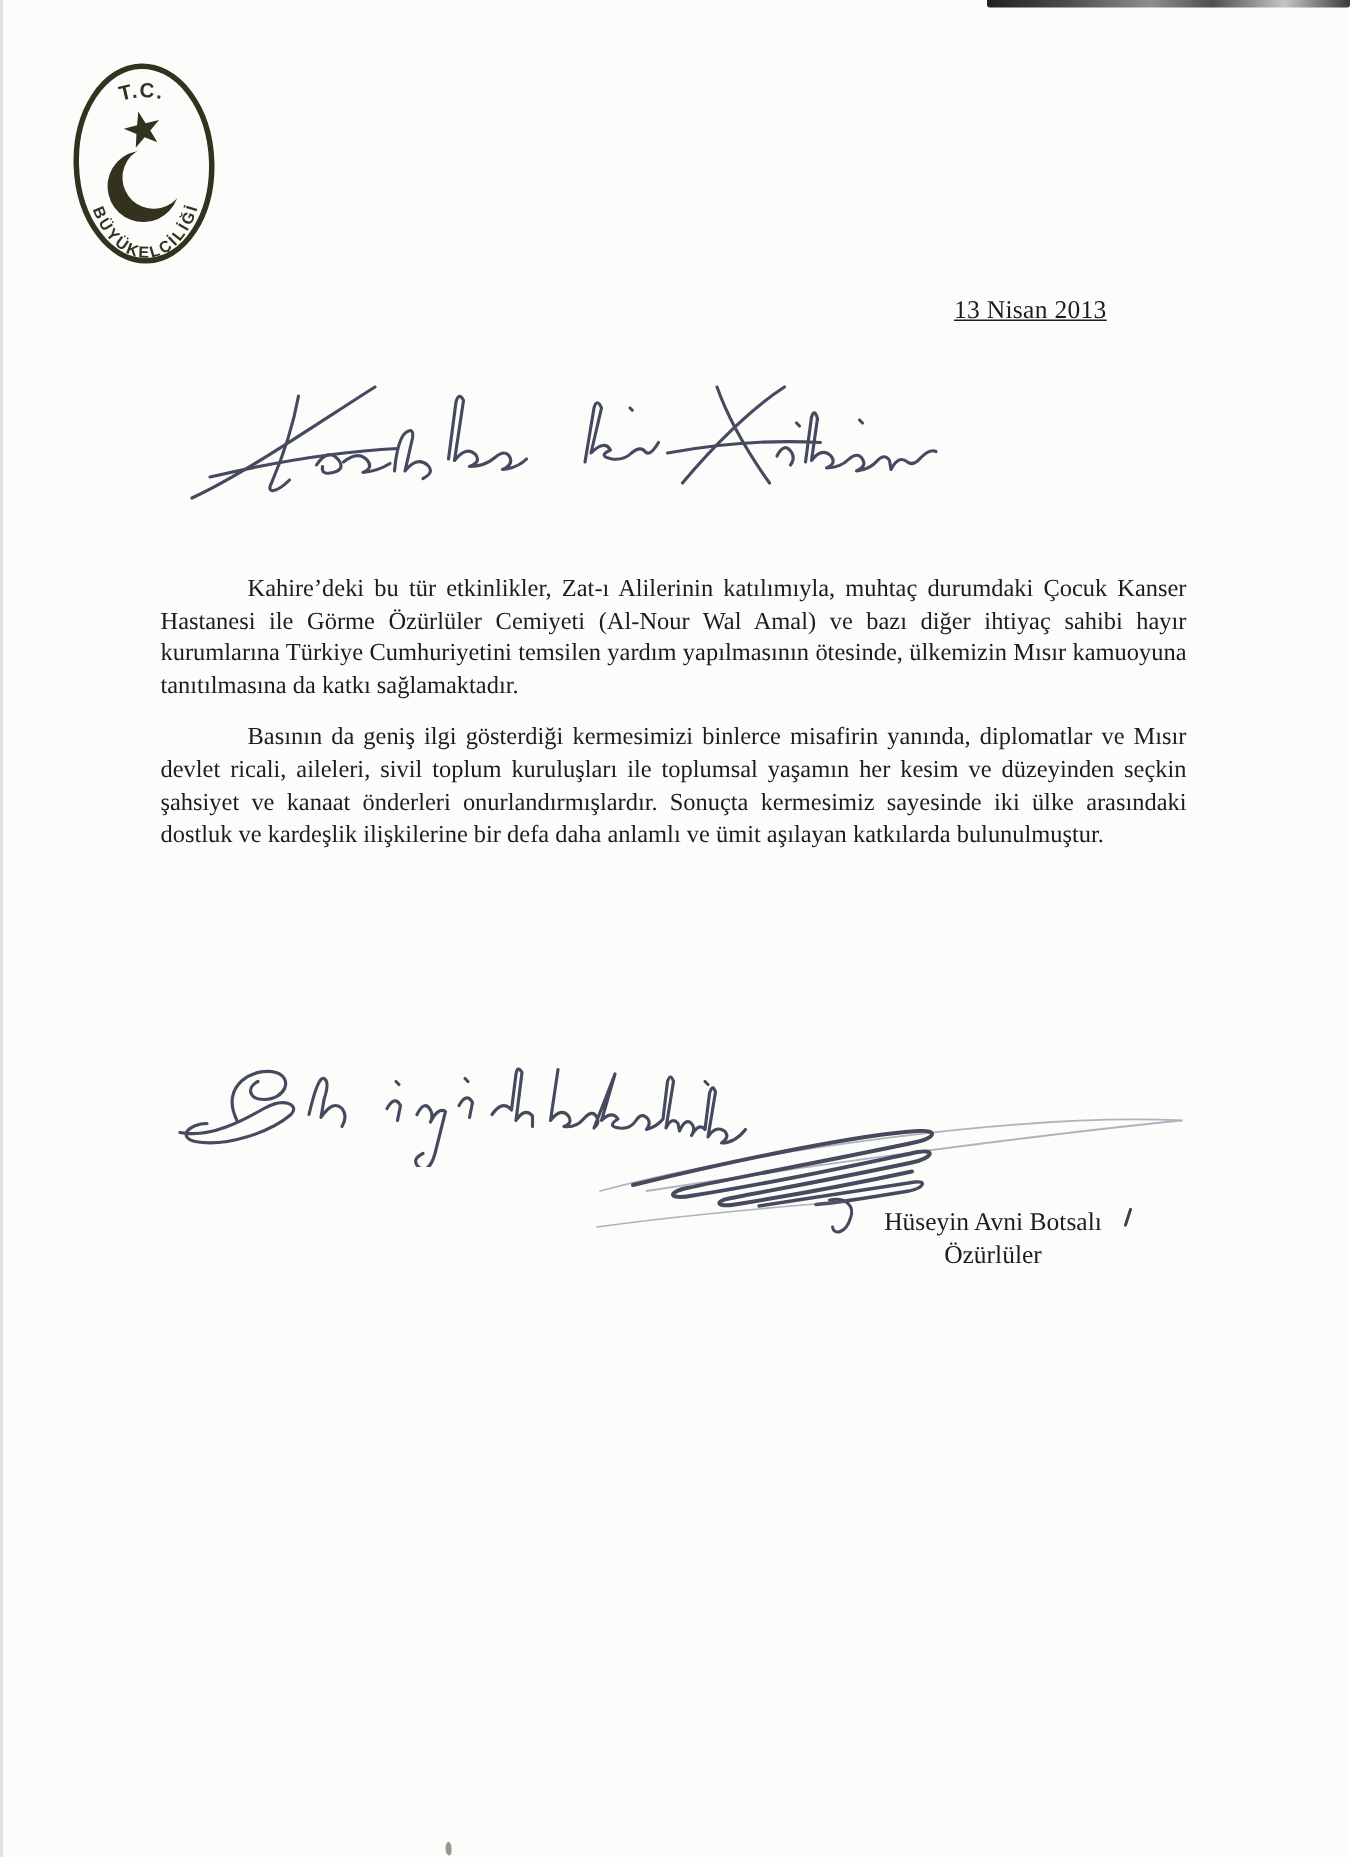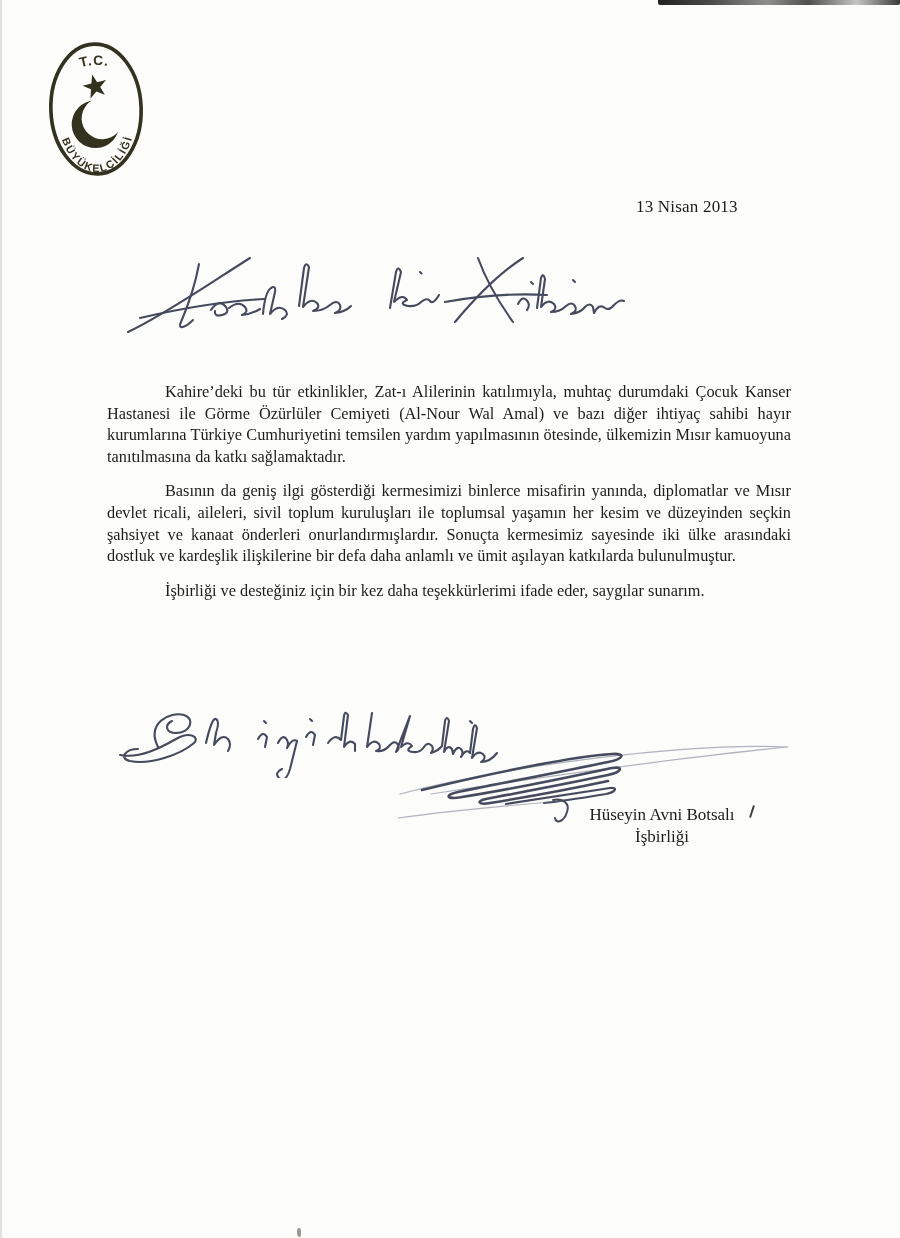--- a/index.html
+++ b/index.html
@@ -22,21 +22,21 @@
     background:rgba(105,105,100,.18);
   }
   .scan-speck{
     position:absolute;left:297px;top:1228px;width:4px;height:9px;
     background:rgba(70,70,55,.55);border-radius:50% 50% 40% 60%;
   }
   
   .seal{position:absolute;left:44px;top:38px;width:104px;height:142px;transform:rotate(-2deg);}
   
   .date{
-    position:absolute;left:636px;top:197px;font-size:17px;letter-spacing:.2px;
+    position:absolute;left:636px;top:197px;font-size:17px;letter-spacing:.2px;text-decoration:underline;
   }
   
   .body-text{
     position:absolute;left:107px;top:381px;width:684px;
     font-size:16.3px;line-height:21.6px;text-align:justify;
   }
   .body-text p{margin:0 0 13px 0;text-indent:58px;}
   
   .hw{position:absolute;}
   .hw path{fill:none;stroke:#454a5e;stroke-linecap:round;stroke-linejoin:round;}
@@ -92,21 +92,20 @@
       <path d="M 375,12 C 385,40 400,62 410,76"></path>
       <path d="M 342,56 C 375,50 410,47 444,49"></path>
       <path d="M 415,58 q 5,-10 10,-2 q 2,4 -1,8 M 428,36 l 2,2 M 434,62 l 4,-30 q 2,-6 4,1 l -4,28 q 7,-9 13,-3 q 4,5 -3,8 q 9,0 15,-6 q 6,-5 9,0 q 3,5 -4,8 q 9,-1 14,-7 q 5,-5 8,0 l 1,6 q 5,-10 11,-5 q 4,3 9,-3 q 6,-6 10,-4"></path>
       <path d="M 470,34 l 2,2"></path>
     </g>
   </svg>
 
   <div class="body-text">
     <p>Kahire’deki bu tür etkinlikler, Zat-ı Alilerinin katılımıyla, muhtaç durumdaki Çocuk Kanser Hastanesi ile Görme Özürlüler Cemiyeti (Al-Nour Wal Amal) ve bazı diğer ihtiyaç sahibi hayır kurumlarına Türkiye Cumhuriyetini temsilen yardım yapılmasının ötesinde, ülkemizin Mısır kamuoyuna tanıtılmasına da katkı sağlamaktadır.</p>
     <p>Basının da geniş ilgi gösterdiği kermesimizi binlerce misafirin yanında, diplomatlar ve Mısır devlet ricali, aileleri, sivil toplum kuruluşları ile toplumsal yaşamın her kesim ve düzeyinden seçkin şahsiyet ve kanaat önderleri onurlandırmışlardır. Sonuçta kermesimiz sayesinde iki ülke arasındaki dostluk ve kardeşlik ilişkilerine bir defa daha anlamlı ve ümit aşılayan katkılarda bulunulmuştur.</p>
-    <p>İşbirliği ve desteğiniz için bir kez daha teşekkürlerimi ifade eder, saygılar sunarım.</p>
   </div>
 
   <svg class="hw" style="left:110px;top:703px;" width="465" height="75" viewBox="0 0 465 75" role="img" aria-label="En iyi dileklerimle">
     <g stroke-width="2.1">
       <path d="M 48,44 C 36,20 60,8 74,12 C 86,16 80,30 66,30 C 56,30 54,22 62,18"></path>
       <path d="M 10,52 C 30,56 52,44 66,36 C 80,28 90,34 84,40 C 70,52 40,62 20,58 C 8,55 16,46 28,46"></path>
       <path d="M 96,40 q 6,-26 10,-24 q 4,2 0,14 l -2,12 q 8,-12 14,-6 q 4,5 0,12"></path>
       <path d="M 148,36 q 5,-9 9,-2 l -2,10 M 154,18 l 2,2"></path>
       <path d="M 168,40 q 5,-10 9,-3 q 2,4 0,8 q 5,-10 10,-7 l -7,28 q -4,14 -11,9 q -5,-5 3,-9"></path>
       <path d="M 196,34 q 5,-9 9,-2 l -2,10 M 200,16 l 2,2"></path>
@@ -119,17 +118,17 @@
   <svg class="hw" style="left:386px;top:734px;" width="420" height="95" viewBox="0 0 420 95" role="img" aria-label="signature">
     <path class="thin" stroke-width="1.2" d="M 14,60 C 120,32 300,8 402,13 C 310,22 160,42 45,60"></path>
     <path stroke-width="2.6" d="M 36,56 C 110,38 190,22 226,20 C 240,19 238,25 222,28 C 165,40 100,52 72,58 C 58,61 60,66 76,63 C 145,52 210,37 226,34 C 238,32 236,38 222,41 C 175,51 120,61 100,65 C 90,67 92,71 104,69 C 160,60 208,50 222,47"></path>
     <path stroke-width="2.2" d="M 120,70 C 170,62 210,56 224,54 C 232,53 230,58 220,60 C 196,64 170,68 158,69"></path>
     <path stroke-width="2" d="M 167,66 C 178,64 184,70 181,78 C 178,88 170,90 169,84"></path>
     <path class="thin" stroke-width="1.1" d="M 12,84 C 70,76 140,70 178,67"></path>
   </svg>
 
   <div class="sig-block">
     <div>Hüseyin Avni Botsalı</div>
-    <div>İşbirliği</div>
+    <div>Özürlüler</div>
   </div>
   <div class="tick-mark"></div>
 
 </div>
 
 </body></html>

